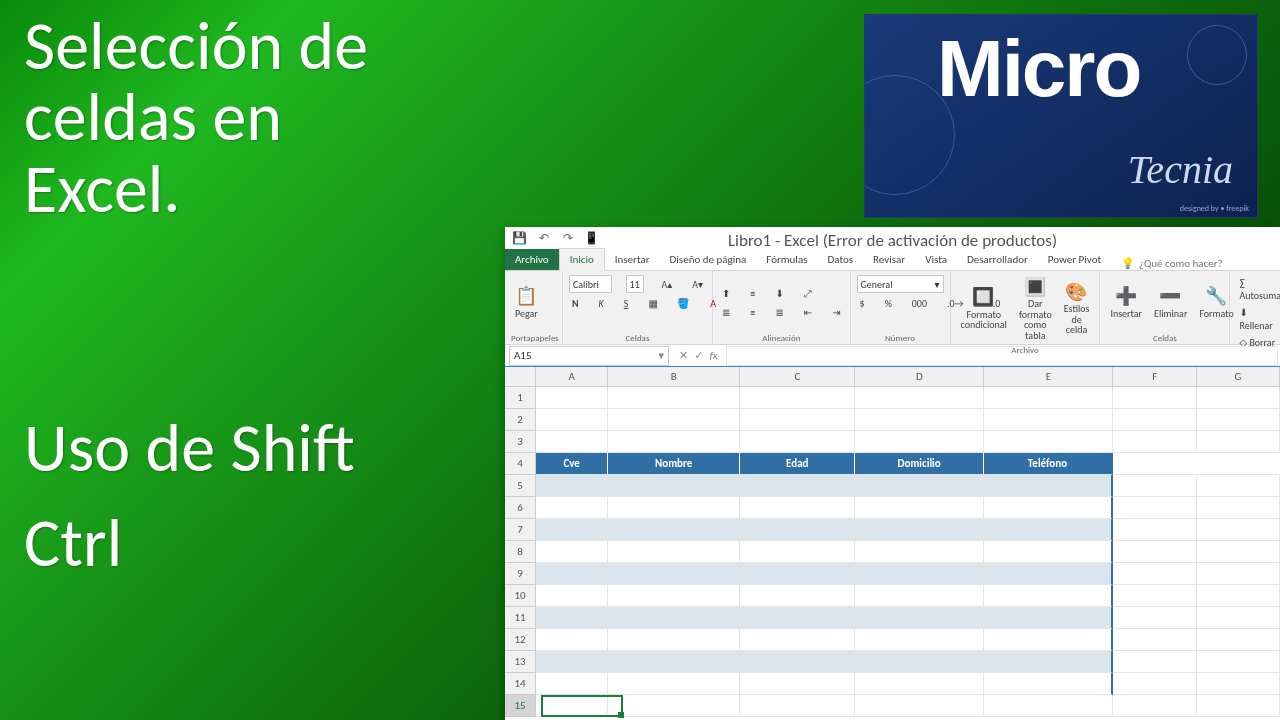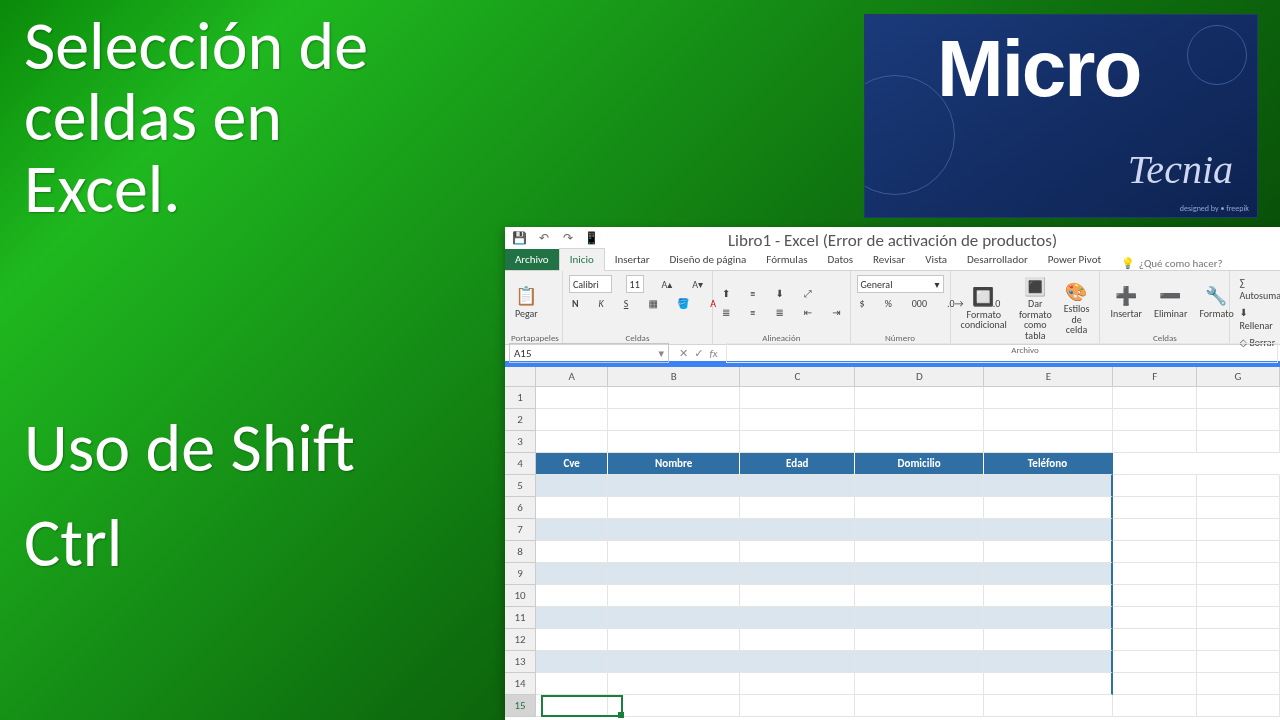--- a/index.html
+++ b/index.html
@@ -23,21 +23,21 @@
 .ribbon{height:74px;background:#f1f1f1;border-bottom:1px solid #d4d4d4;display:flex;align-items:stretch}
 .rgroup{display:flex;flex-direction:column;justify-content:space-between;border-right:1px solid #dadada;padding:3px 6px 1px}
 .rgroup-body{display:flex;align-items:center;gap:4px;flex:1}
 .rgroup-label{text-align:center;font-size:9px;color:#666;padding-top:1px}
 .big-btn{display:flex;flex-direction:column;align-items:center;justify-content:center;gap:1px;padding:2px 4px;font-size:10px;color:#444;text-align:center;line-height:1.05;cursor:pointer}
 .big-btn .ic{width:22px;height:22px;display:flex;align-items:center;justify-content:center;font-size:18px}
 .mini{font-size:10px;color:#444;padding:1px 2px;border:1px solid transparent;cursor:pointer}
 .fontbox{border:1px solid #c6c6c6;background:#fff;height:18px;font-size:10px;padding:1px 3px;display:inline-flex;align-items:center}
 .row-sm{display:flex;align-items:center;gap:14px;margin:1px 0}
 .col-sm{display:flex;flex-direction:column;justify-content:center}
-.namebox-row{height:22px;background:#fff;border-bottom:6px solid #3b82f6;display:flex;align-items:center}
+.namebox-row{height:22px;background:#fff;border-bottom:1px solid #3b82f6;display:flex;align-items:center}
 .namebox{width:160px;height:20px;border:1px solid #c6c6c6;margin:1px 4px;font-size:11px;padding:2px 4px;display:flex;align-items:center;justify-content:space-between}
 .fx-btns{display:flex;align-items:center;gap:6px;color:#888;padding:0 6px}
 .fx-bar{flex:1;height:20px;border:1px solid #e6e6e6;margin:1px 2px}
 .grid-area{position:relative;height:353px;overflow:hidden;background:#fff}
 .col-headers{display:flex;height:20px;position:relative}
 .corner{width:36px;height:20px;background:#f0f0f0;border-right:1px solid #ccc;border-bottom:1px solid #ccc}
 .ch{height:20px;background:#f0f0f0;border-right:1px solid #ccc;border-bottom:1px solid #ccc;display:flex;align-items:center;justify-content:center;font-size:11px;color:#555}
 .rows{position:relative}
 .rw{display:flex;height:22px}
 .rh{width:36px;background:#f0f0f0;border-right:1px solid #ccc;border-bottom:1px solid #ccc;display:flex;align-items:center;justify-content:center;font-size:11px;color:#555}

